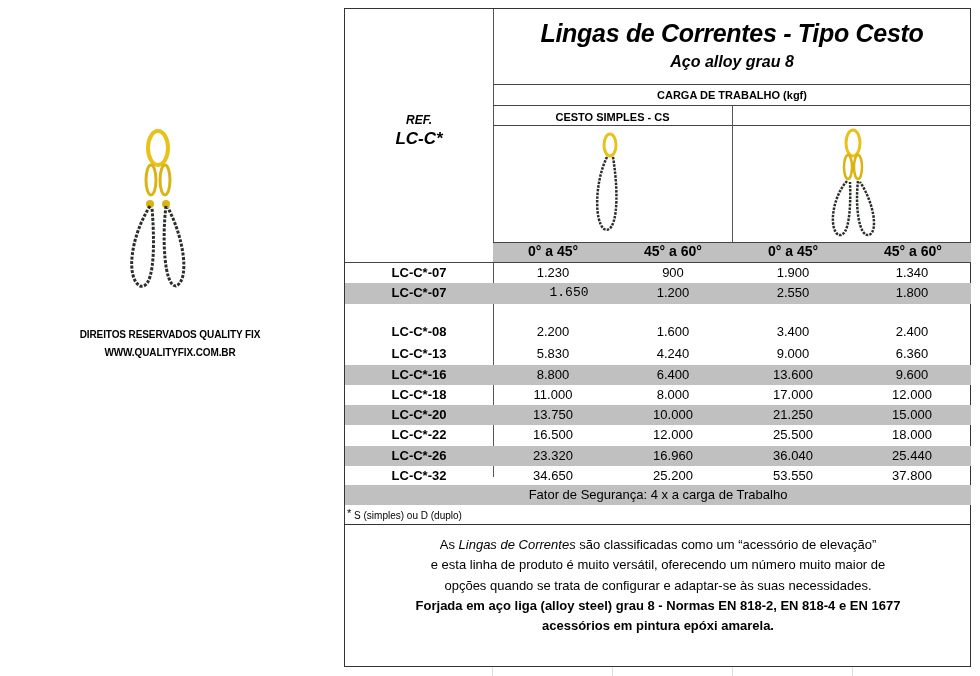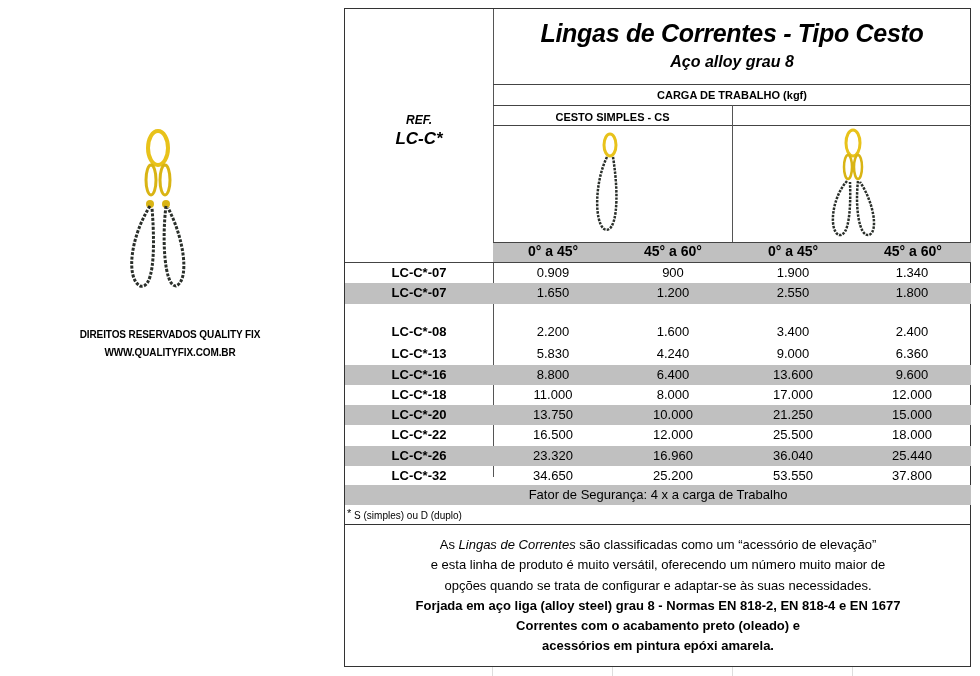--- a/index.html
+++ b/index.html
@@ -96,28 +96,28 @@
   <div class="angle-bar"></div>
   <div class="hline" style="left:148px; width:478px; top:233px;"></div>
   <div class="angle" style="left:148px;">0° a 45°</div>
   <div class="angle" style="left:268px;">45° a 60°</div>
   <div class="angle" style="left:388px;">0° a 45°</div>
   <div class="angle" style="left:508px;">45° a 60°</div>
   <div class="hline" style="left:0; width:626px; top:253px;"></div>
 
   <div class="row" style="top:254px;">
     <div class="cell ref">LC-C*-07</div>
-    <div class="cell" style="left:148px;width:120px;">0.909</div>
+    <div class="cell" style="left:148px;width:120px;">1.230</div>
     <div class="cell" style="left:268px;width:120px;">900</div>
     <div class="cell" style="left:388px;width:120px;">1.900</div>
     <div class="cell" style="left:508px;width:118px;">1.340</div>
   </div>
   <div class="row gray" style="top:274.3px;">
     <div class="cell ref">LC-C*-07</div>
-    <div class="cell" style="left:148px;width:120px;">1.650</div>
+    <div class="cell" style="left:164px;width:120px;font-family:Liberation Mono, monospace;">1.650</div>
     <div class="cell" style="left:268px;width:120px;">1.200</div>
     <div class="cell" style="left:388px;width:120px;">2.550</div>
     <div class="cell" style="left:508px;width:118px;">1.800</div>
   </div>
   <div class="row" style="top:301px;margin-top:12px;">
     <div class="cell ref">LC-C*-08</div>
     <div class="cell" style="left:148px;width:120px;">2.200</div>
     <div class="cell" style="left:268px;width:120px;">1.600</div>
     <div class="cell" style="left:388px;width:120px;">3.400</div>
     <div class="cell" style="left:508px;width:118px;">2.400</div>
@@ -174,21 +174,20 @@
 
   <div class="safety">Fator de Segurança: 4 x a carga de Trabalho</div>
   <div class="footnote"><sup>*</sup> <span>S (simples) ou D (duplo)</span></div>
   <div class="hline" style="left:0; width:626px; top:515px; background:#333;"></div>
 
   <div class="desc">
     <div><span>As </span><i>Lingas de Correntes</i><span>  são classificadas como um “acessório de elevação”</span></div>
     <div>e esta linha de produto é muito versátil, oferecendo um número muito maior de</div>
     <div>opções quando se trata de configurar e adaptar-se às suas necessidades.</div>
     <div class="b">Forjada em aço liga (alloy steel) grau 8 - Normas EN 818-2, EN 818-4 e EN 1677</div>
-    <div class="b">Correntes com o acabamento preto (oleado) e</div>
     <div class="b">acessórios em pintura epóxi amarela.</div>
   </div>
 </div>
 
 <div class="below-line" style="left:492px;"></div>
 <div class="below-line" style="left:612px;"></div>
 <div class="below-line" style="left:732px;"></div>
 <div class="below-line" style="left:852px;"></div>
 
 </body></html>

